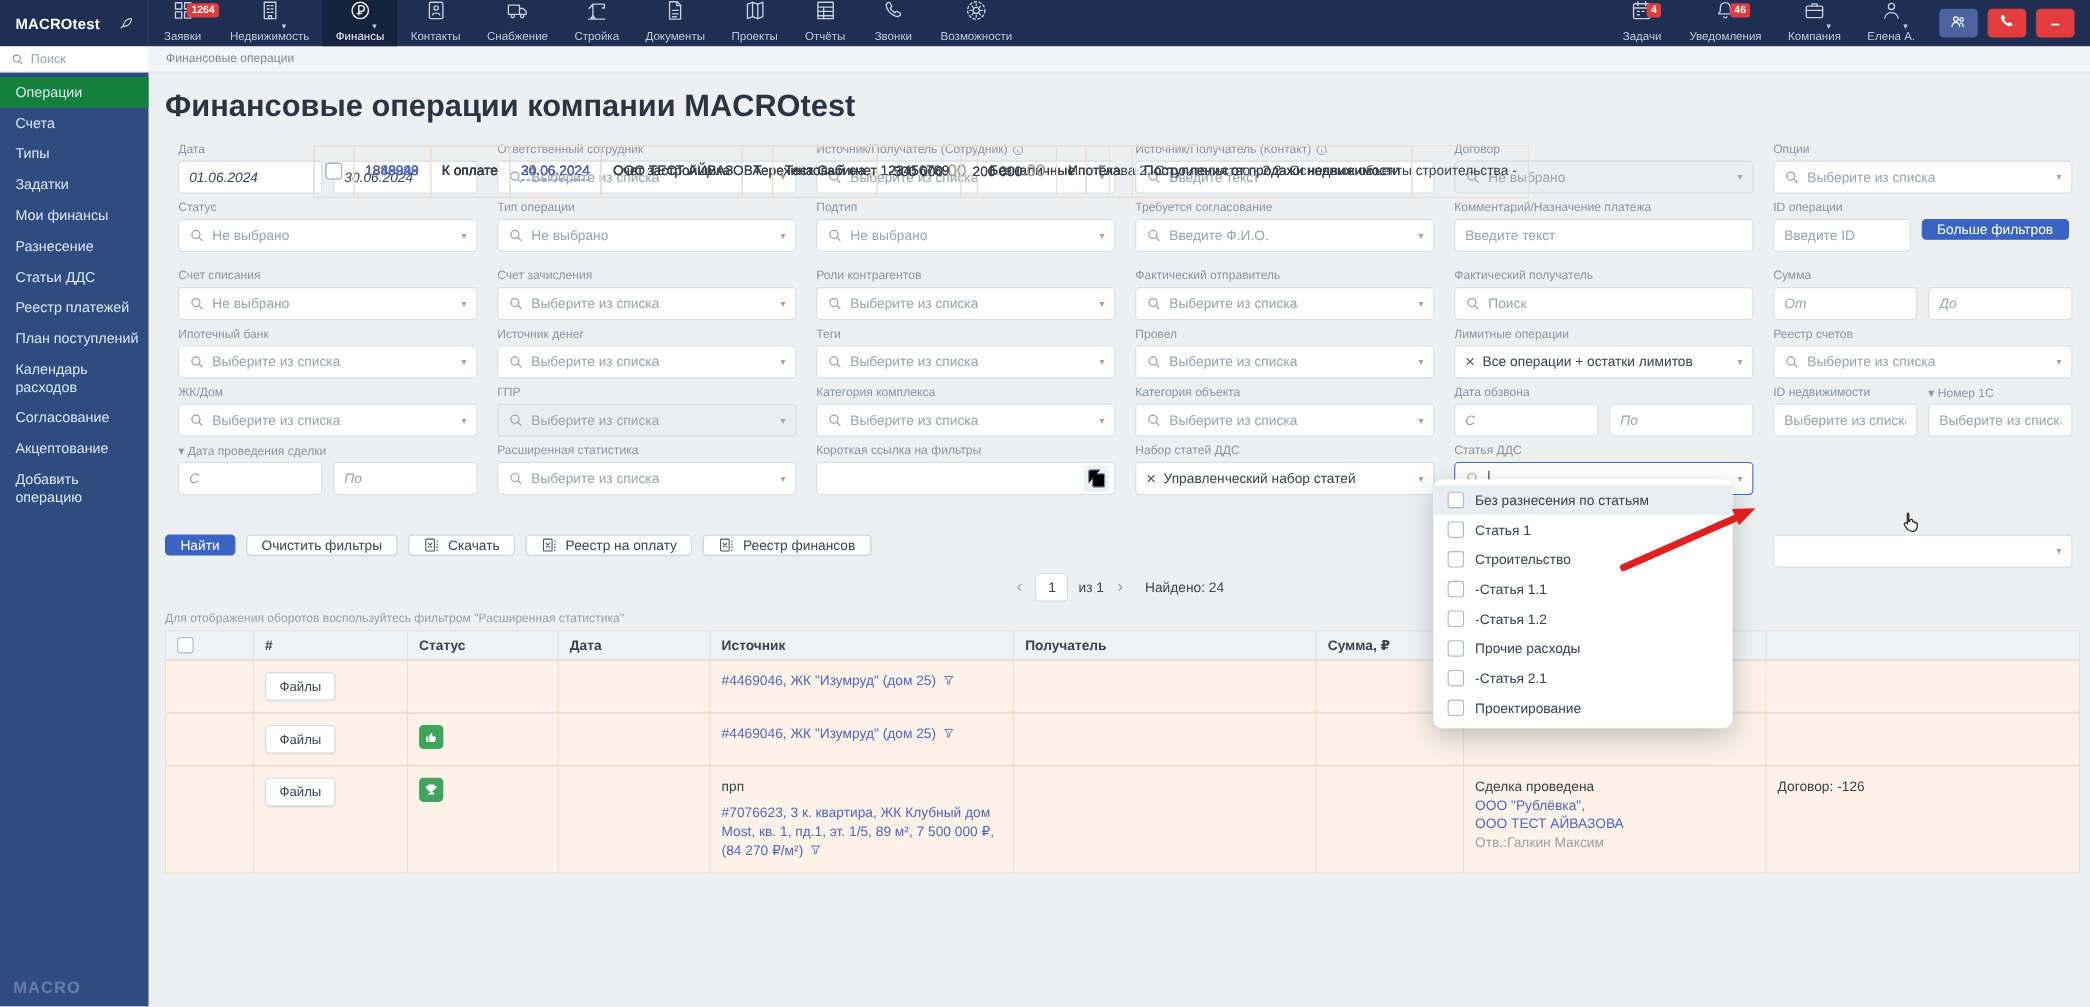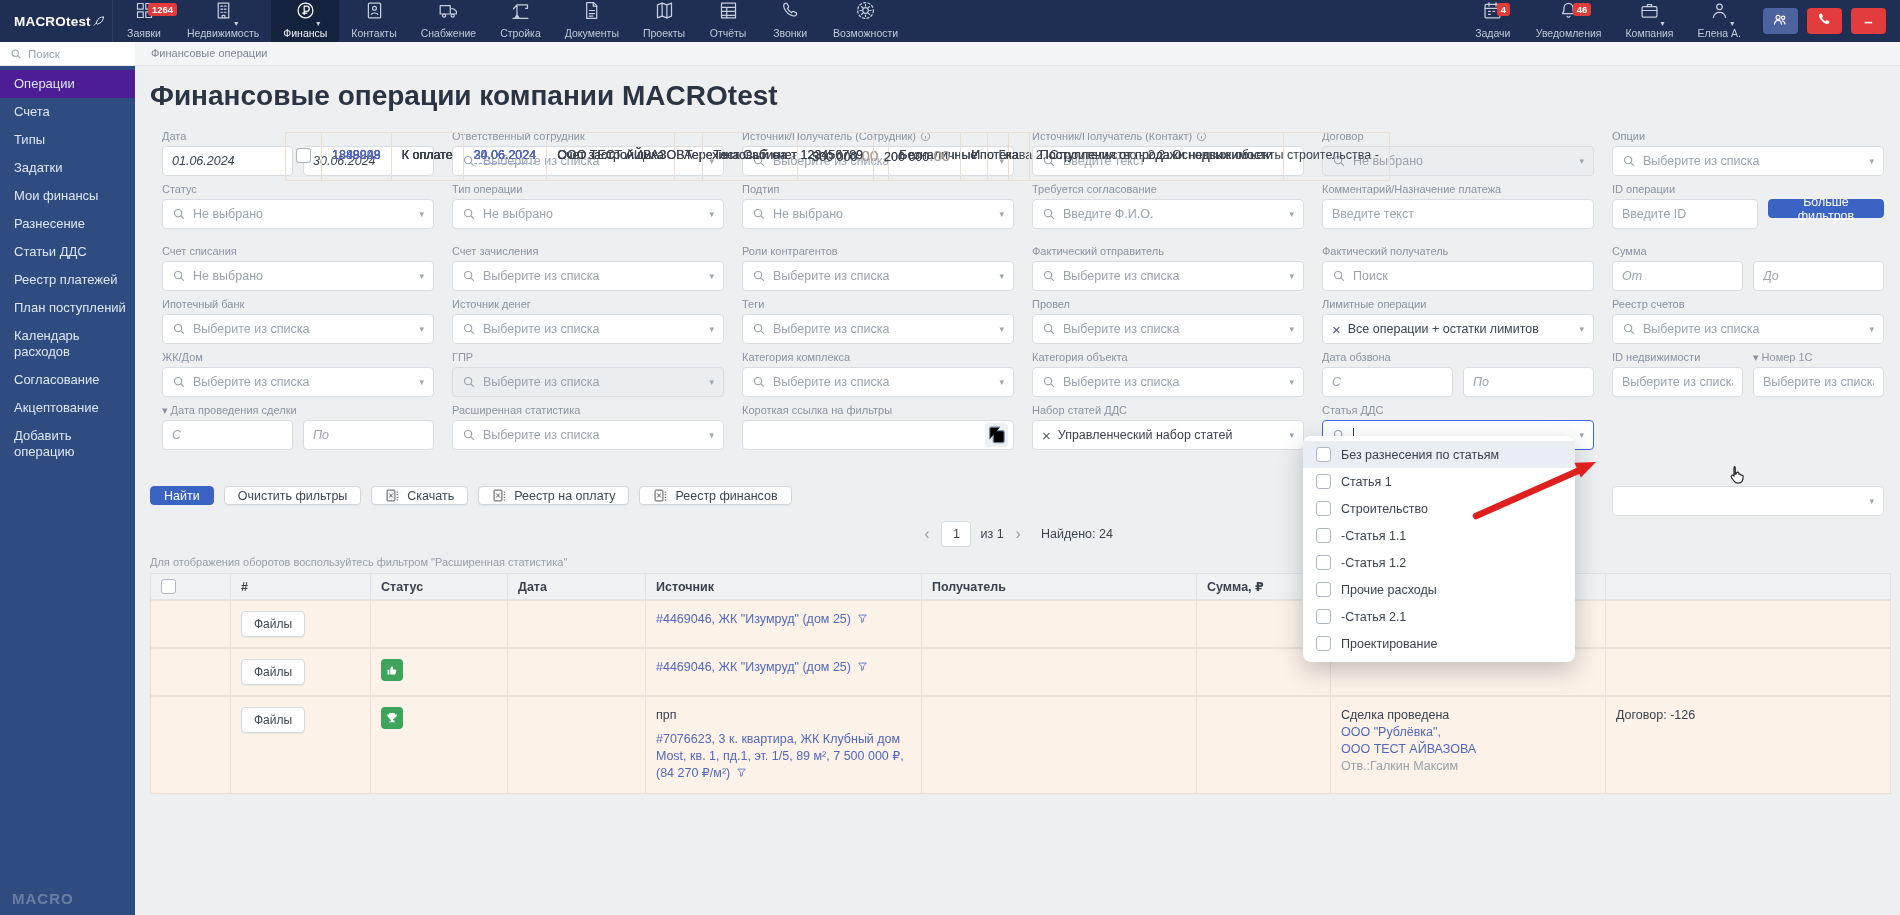--- a/index.html
+++ b/index.html
@@ -2,21 +2,21 @@
 <html><head>
 <meta charset="utf-8">
 <style>
   * { margin:0; padding:0; box-sizing:border-box; }
   html,body { width:1900px; height:915px; overflow:hidden; }
   body { position:relative; background:#edeff1; font-family:"Liberation Sans","DejaVu Sans",sans-serif; color:#3a434f; }
   .icon svg { display:block; }
 
   
   .topbar { position:absolute; left:0; top:0; width:1900px; height:42px; background:#1f2e53; display:flex; align-items:stretch; z-index:30; }
-  .logo-box { width:113px; display:flex; align-items:center; justify-content:space-between; padding:0 12px 0 14px; border-right:1px solid rgba(255,255,255,.08); }
+  .logo-box { width:135px; display:flex; align-items:center; justify-content:space-between; padding:0 12px 0 14px; border-right:1px solid rgba(255,255,255,.08); }
   .logo-text { color:#fff; font-size:13.5px; font-weight:700; letter-spacing:.2px; }
   .pin { color:#e9edf5; }
   .nav { display:flex; align-items:stretch; }
   .nav.right { margin-left:auto; }
   .nav-item { position:relative; min-width:62px; padding:4px 12px 3px; display:flex; flex-direction:column; align-items:center; justify-content:flex-end; gap:2px; color:#c7cfe0; cursor:pointer; }
   .nav-item.active { background:#15223e; color:#fff; }
   .nav-ic svg { width:21px; height:21px; stroke:currentColor; fill:none; stroke-width:1.4; stroke-linecap:round; stroke-linejoin:round; }
   .nav-label { font-size:10.5px; color:#bfc9da; white-space:nowrap; }
   .nav-item.active .nav-label { color:#f0f3f8; }
   .nav-badge { position:absolute; top:3px; left:50%; margin-left:4px; background:#e23b3b; color:#fff; font-size:9.5px; font-weight:700; padding:1px 4px; border-radius:3px; line-height:11px; }
@@ -26,21 +26,21 @@
   .act-btn svg { width:17px; height:17px; stroke:#fff; fill:none; stroke-width:1.6; stroke-linecap:round; stroke-linejoin:round; }
   .act-btn .fillsvg svg { fill:#fff; stroke:none; }
 
   
   .side-search { position:absolute; left:0; top:42px; width:135px; height:24px; background:#fff; display:flex; align-items:center; gap:6px; padding:0 10px; border-bottom:1px solid #e4e6e9; cursor:text; }
   .side-search svg { width:12px; height:12px; stroke:#98a1ac; fill:none; stroke-width:1.7; }
   .side-search span { font-size:11.5px; color:#9aa4ae; }
   .crumb { position:absolute; left:135px; top:42px; right:0; height:24px; background:#f3f4f6; border-bottom:1px solid #e4e6e9; font-size:11px; color:#7f8795; line-height:23px; padding-left:16px; }
   .sidebar { position:absolute; left:0; top:66px; width:135px; bottom:0; background:#2e4c80; padding-top:4px; }
   .side-item { padding:6px 8px 6px 14px; font-size:13px; color:#dde6f3; line-height:16px; cursor:pointer; }
-  .side-item.active { background:#4c1d95; }
+  .side-item.active { background:#15803d; }
   .watermark { position:absolute; left:12px; bottom:8px; font-size:15px; font-weight:700; color:rgba(255,255,255,.28); letter-spacing:1px; }
 
   
   .main { position:absolute; left:135px; top:66px; right:0; bottom:0; overflow:hidden; padding:0 16px 0 15px; }
   .title { margin-top:14px; font-size:28px; font-weight:700; color:#2b3442; }
 
   
   #filters { margin:17px 0 0 12px; }
   .f-row { display:grid; grid-template-columns:repeat(6,272px); column-gap:18px; margin-bottom:6px; }
   .f-row.group-gap { margin-top:15px; }
@@ -53,21 +53,21 @@
   .fld .val { flex:1; color:#3a434f; white-space:nowrap; overflow:hidden; }
   .fld input { border:none; outline:none; background:transparent; width:100%; font:inherit; color:#3a434f; }
   .fld input::placeholder { color:#9aa3ae; }
   .fld .caret { font-size:9px; color:#9aa3ae; flex:none; }
   .fld .icon svg { width:14px; height:14px; stroke:#98a1ac; fill:none; stroke-width:1.6; flex:none; }
   .fld .clear { color:#4d5662; font-size:15px; line-height:1; cursor:pointer; }
   .fld .copybox { margin-right:-4px; width:26px; height:24px; background:#eef1f4; border-radius:3px; display:flex; align-items:center; justify-content:center; cursor:pointer; }
   .fld .copybox svg { stroke:#7b8aa6; }
   .tcaret { width:1px; height:15px; background:#2e3a4a; }
   .pair { display:flex; gap:10px; } .pair .fld { flex:1;font-style:italic; }
-  .ib { display:flex; gap:10px; } .ib .fld { width:146px; flex:none; }
+  .ib { display:flex; gap:10px; } .ib .fld { width:125px; flex:none; }
   .dual { display:flex; gap:10px; } .dual > div { flex:1; min-width:0; }
 
   .btn { height:19px; border-radius:4px; border:1px solid #d2d7dc; background:#fff; font-size:12.5px; color:#3d4652; padding:0 13px; display:inline-flex; align-items:center; gap:7px; cursor:pointer; font-family:inherit; box-shadow:0 1px 1px rgba(40,50,70,.05); }
   .btn.primary { background:#3b63c4; border-color:#3b63c4; color:#fff; box-shadow:none; }
   .btn .icon svg { width:15px; height:15px; stroke:#4a5560; fill:none; stroke-width:1.3; }
   .actions-row { margin-top:36px; display:flex; justify-content:space-between; align-items:flex-start; }
   .actions { display:flex; gap:10px; }
   .hidden-select { width:272px; }
 
   .pagerow { margin-top:5px; display:flex; justify-content:center; align-items:center; gap:9px; font-size:12.5px; color:#3c4550; }

